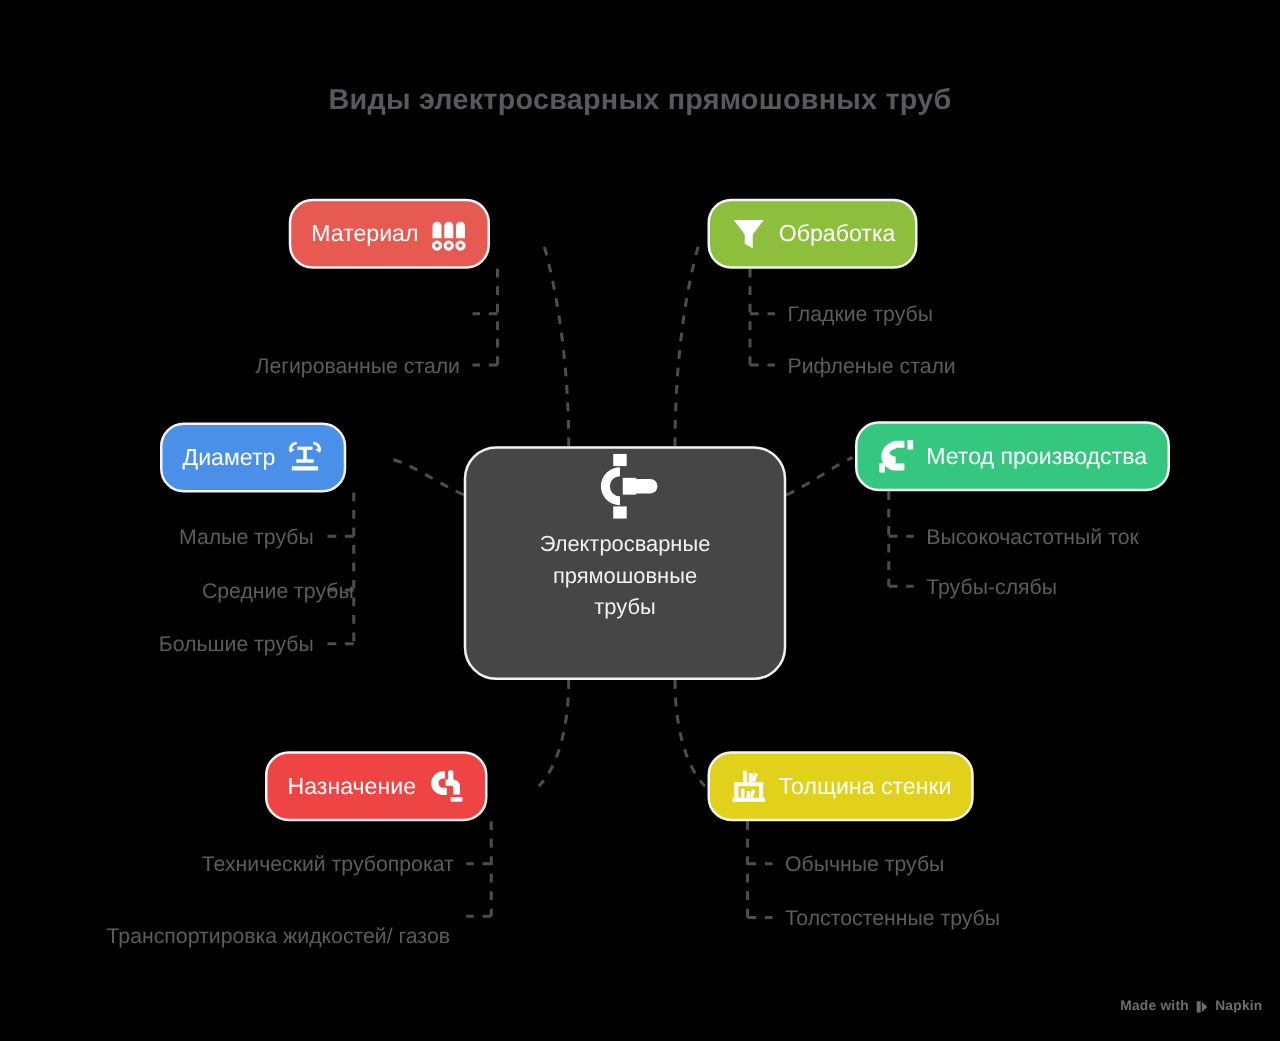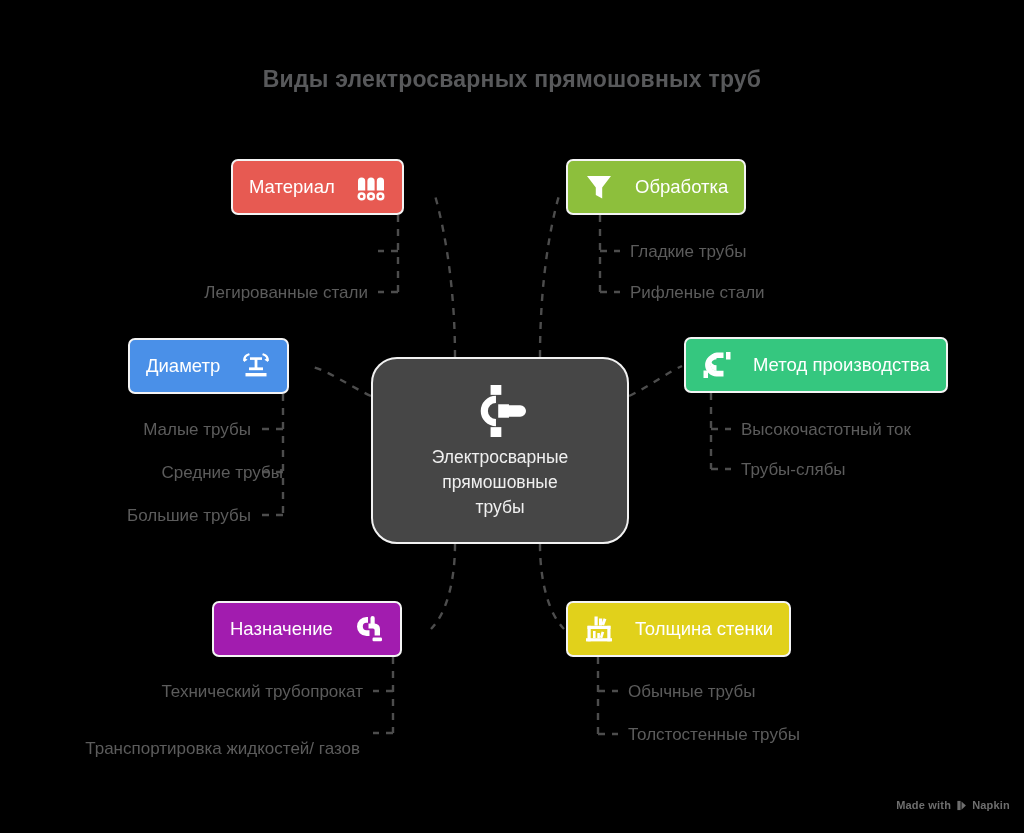--- a/index.html
+++ b/index.html
@@ -50,67 +50,66 @@
     top: 357px;
     width: 258px;
     height: 187px;
     background: #464646;
     border: 2.5px solid #f2f2f2;
     border-radius: 26px;
     box-sizing: border-box;
     display: flex;
     flex-direction: column;
     align-items: center;
-    justify-content: center;
     padding-top: 4px;
   }
   .center-icon {
     width: 58px;
     height: 52px;
     margin-bottom: 8px;
   }
   .center-label {
     color: #f0f0f0;
     font-size: 17.5px;
     line-height: 25px;
     text-align: center;
     width: 170px;
   }
 
   
   .pill {
     position: absolute;
     display: flex;
     align-items: center;
-    border-radius: 7px;
+    border-radius: 19px;
     border: 2.5px solid #f4f4f4;
     box-sizing: border-box;
     height: 56px;
     padding: 0 16px;
-    gap: 21px;
+    gap: 9px;
     white-space: nowrap;
   }
   .pill .pill-label {
     color: #ffffff;
     font-size: 18.5px;
     line-height: 1;
   }
   .pill .pill-icon {
     width: 30px;
     height: 30px;
     flex: none;
     display: block;
   }
 
   
   #pill-material     { left: 231px; top: 159px; background: #e75a52; }
   #pill-processing   { left: 566px; top: 159px; background: #8dbf3c; }
   #pill-diameter     { left: 128px; top: 338px; background: #4a90e8; }
   #pill-method       { left: 684px; top: 337px; background: #35c77f; }
-  #pill-purpose      { left: 212px; top: 601px; background: #a21caf; justify-content: flex-end; }
+  #pill-purpose      { left: 212px; top: 601px; background: #ef4444; justify-content: flex-end; }
   #pill-thickness    { left: 566px; top: 601px; background: #e1d11b; }
 
   
   .leaf {
     position: absolute;
     color: #5c5c5c;
     font-size: 17px;
     line-height: 23px;
     white-space: nowrap;
   }

